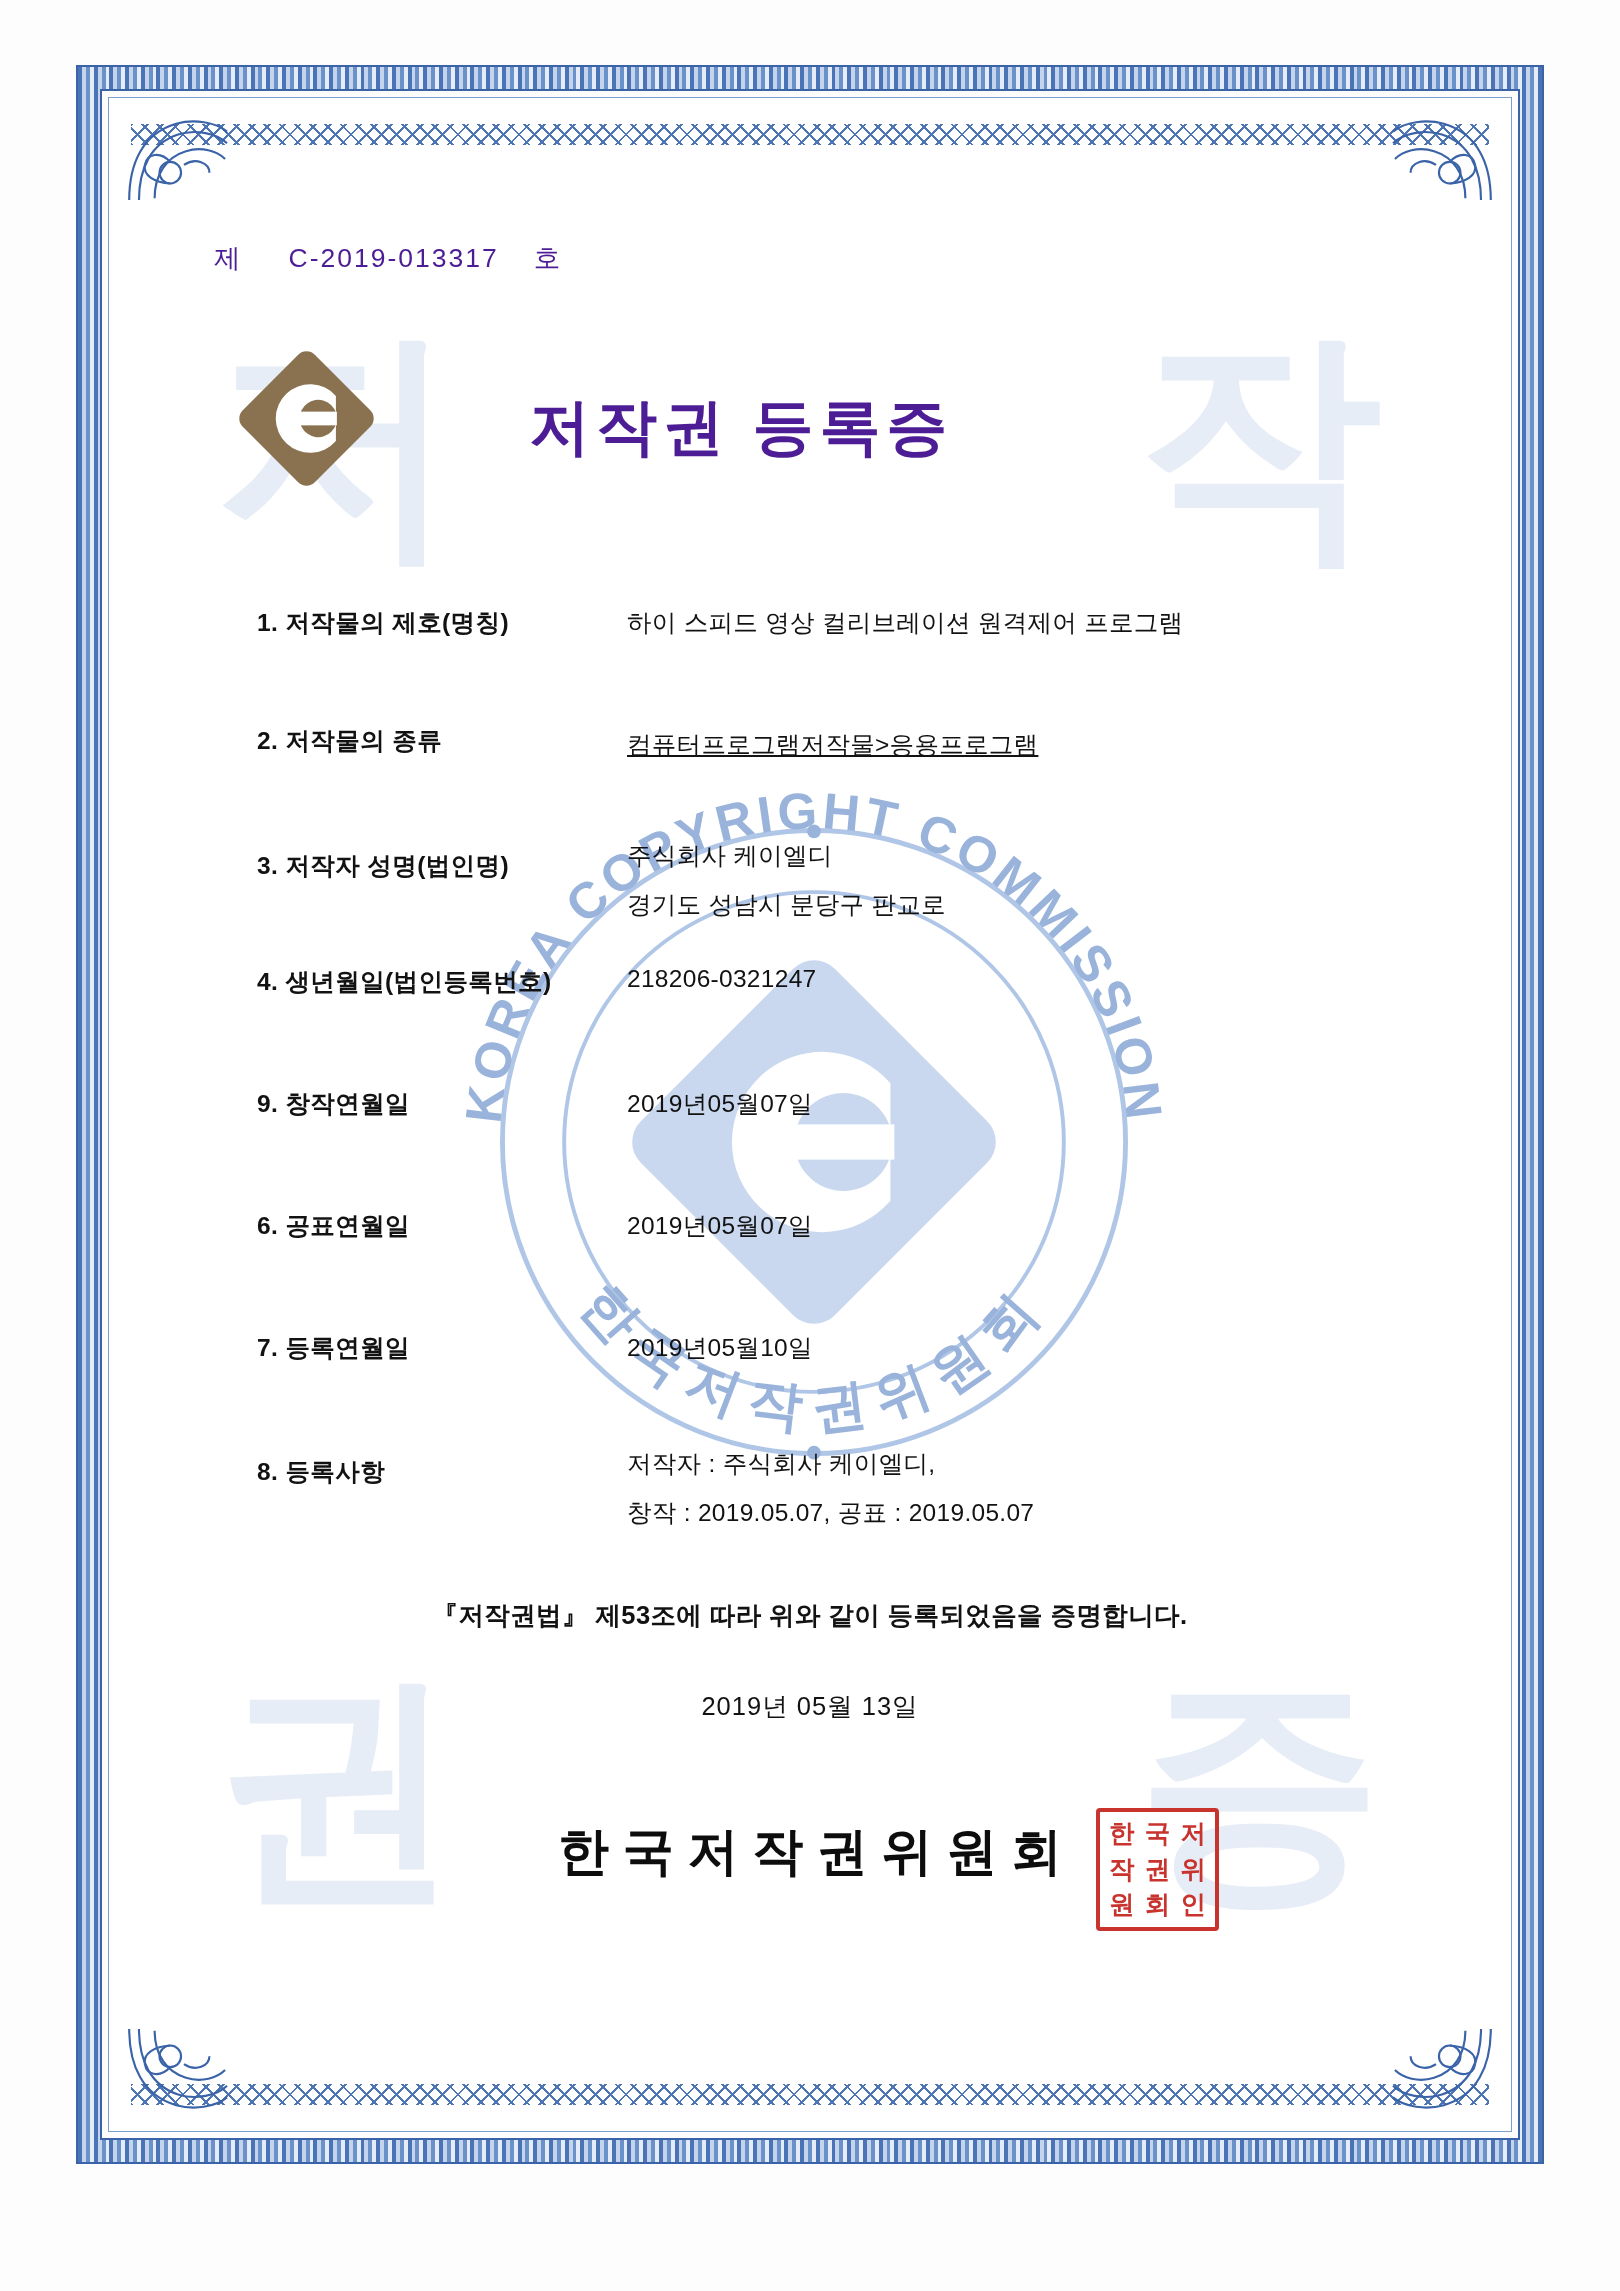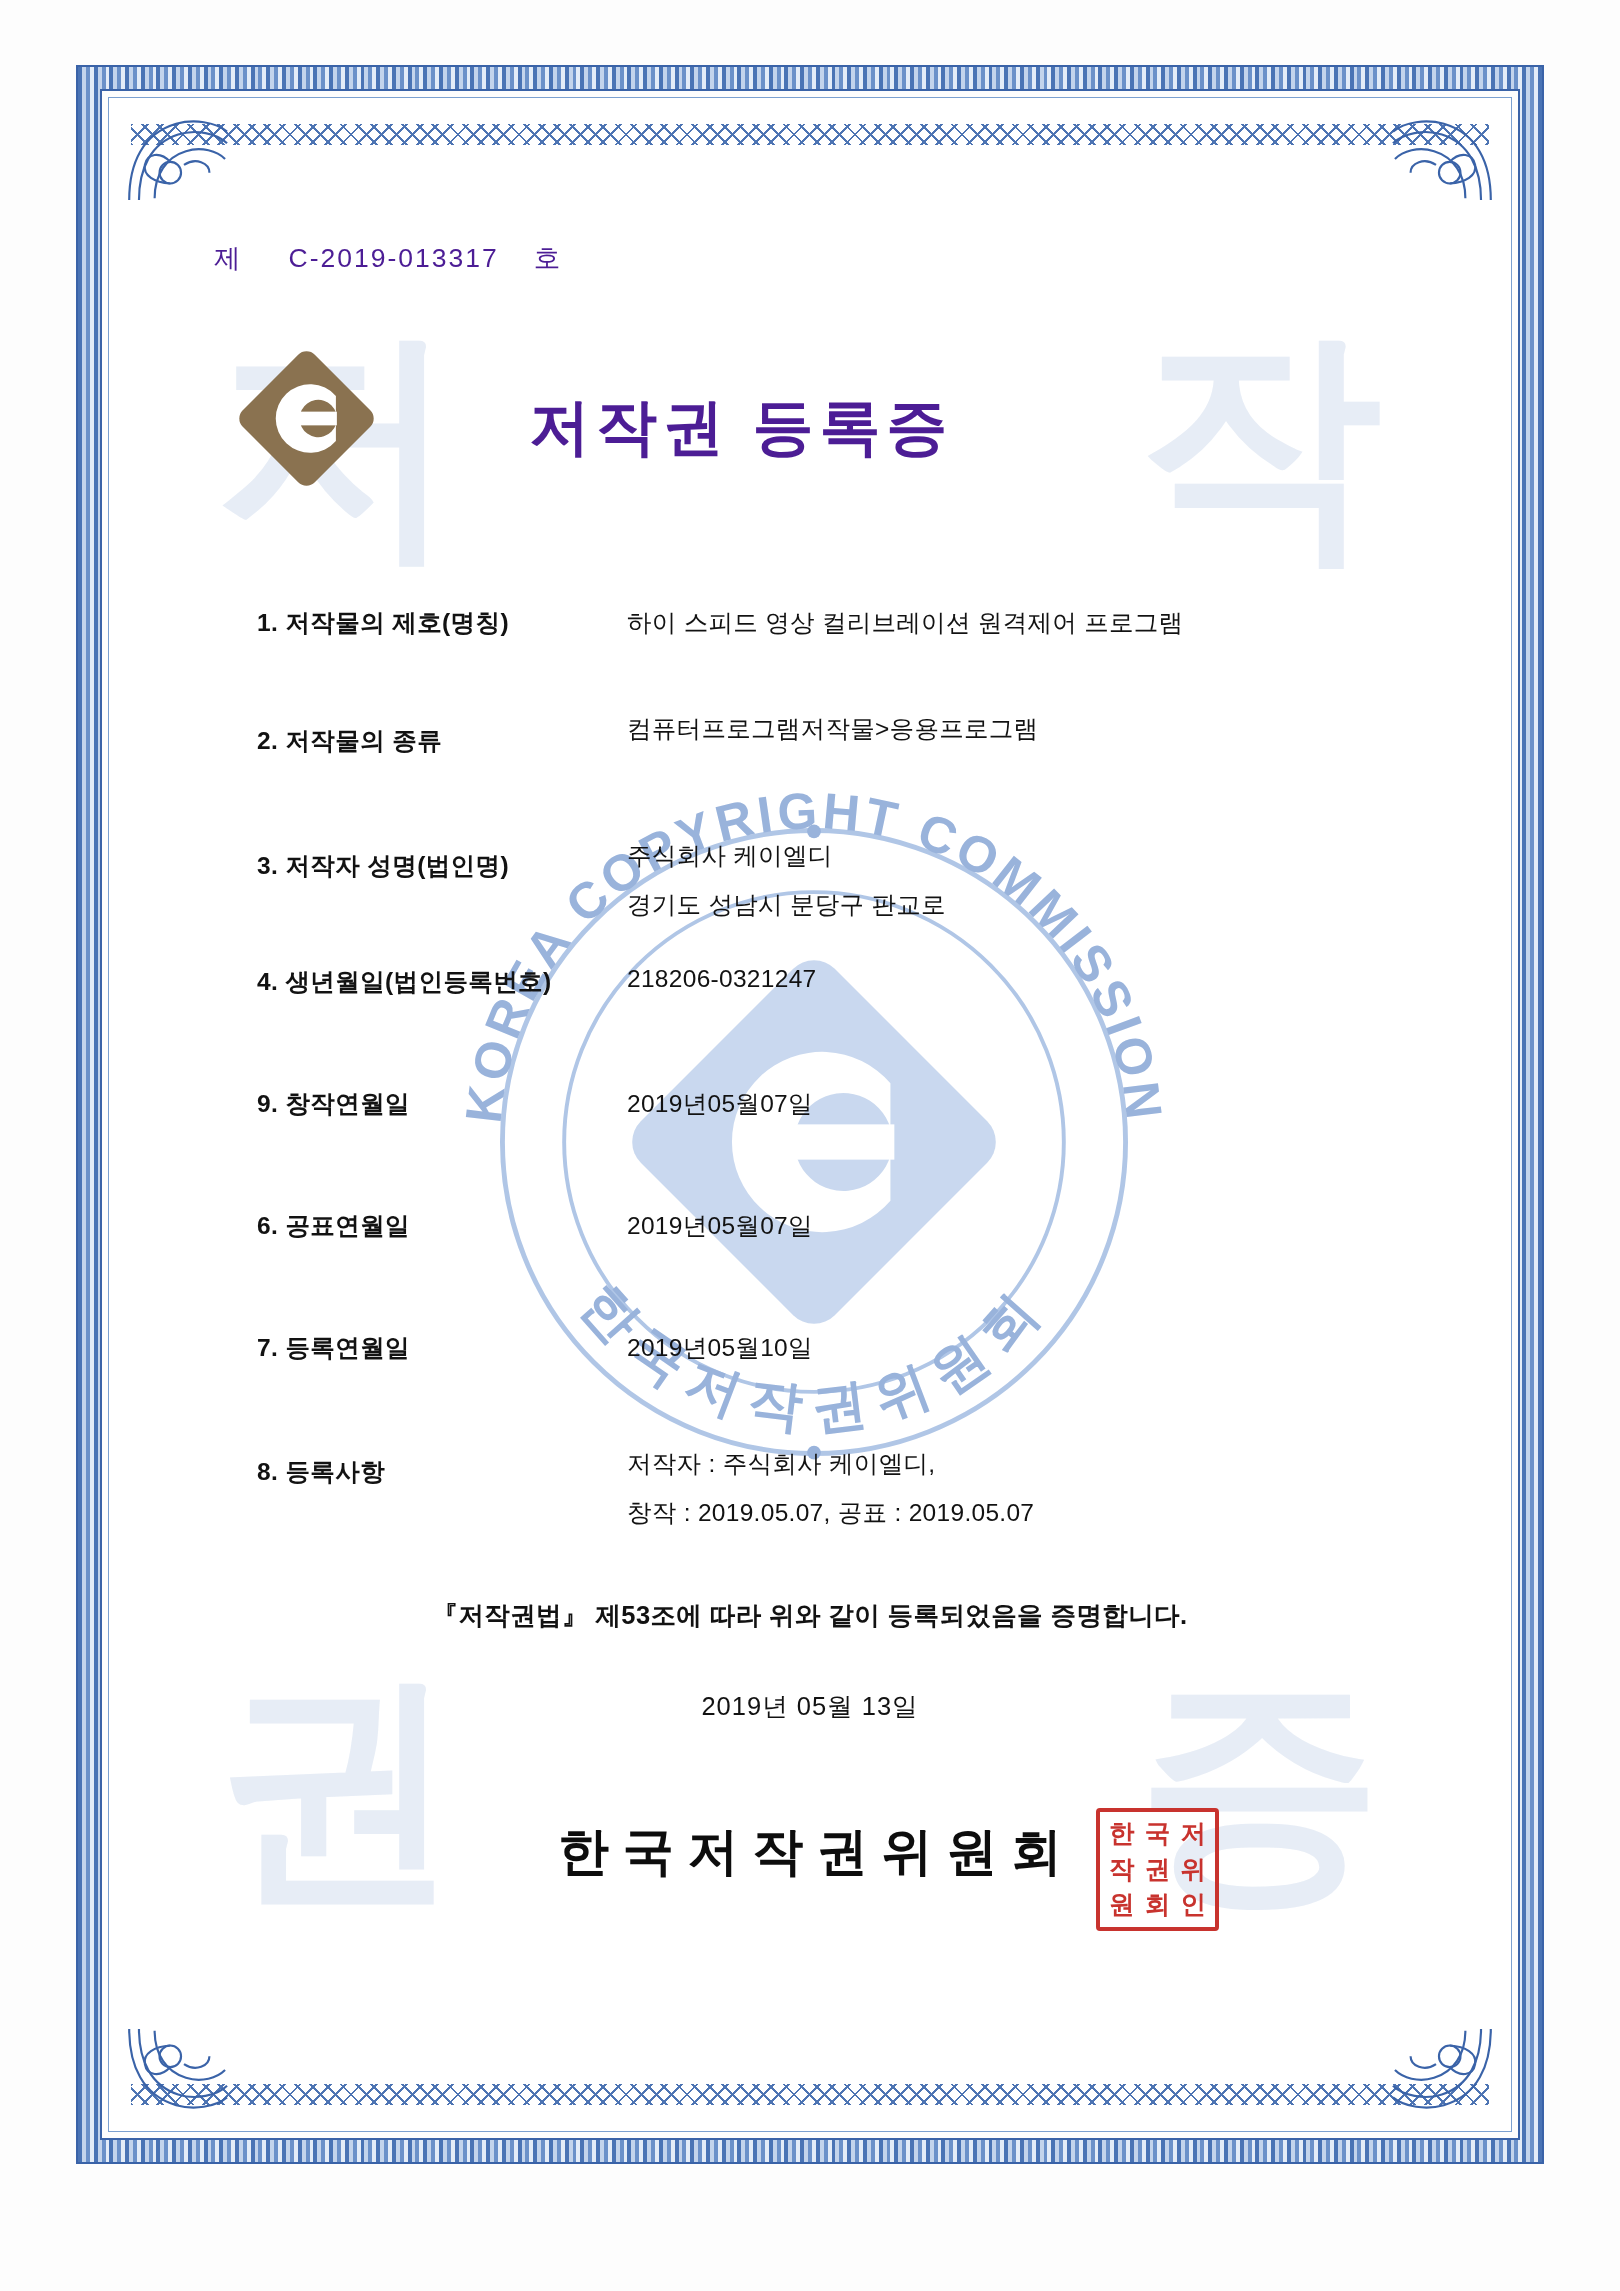--- a/index.html
+++ b/index.html
@@ -340,21 +340,21 @@
 
   <div class="fields">
 
     <div class="field-row">
       <div class="field-label" style="left:257px; top:17.6px;">1. 저작물의 제호(명칭)</div>
       <div class="field-value" style="top:17.6px;">하이 스피드 영상 컬리브레이션 원격제어 프로그램</div>
     </div>
 
     <div class="field-row">
       <div class="field-label" style="left:257px; top:136px;">2. 저작물의 종류</div>
-      <div class="field-value" style="top:124px;">컴퓨터프로그램저작물&gt;응용프로그램</div>
+      <div class="field-value" style="top:140px;text-decoration:underline;">컴퓨터프로그램저작물&gt;응용프로그램</div>
     </div>
 
     <div class="field-row">
       <div class="field-label" style="left:257px; top:261px;">3. 저작자 성명(법인명)</div>
       <div class="field-value" style="top:251px;">주식회사 케이엘디</div>
       <div class="field-value" style="top:300px;">경기도 성남시 분당구 판교로</div>
     </div>
 
     <div class="field-row">
       <div class="field-label" style="left:257px; top:377px;">4. 생년월일(법인등록번호)</div>

